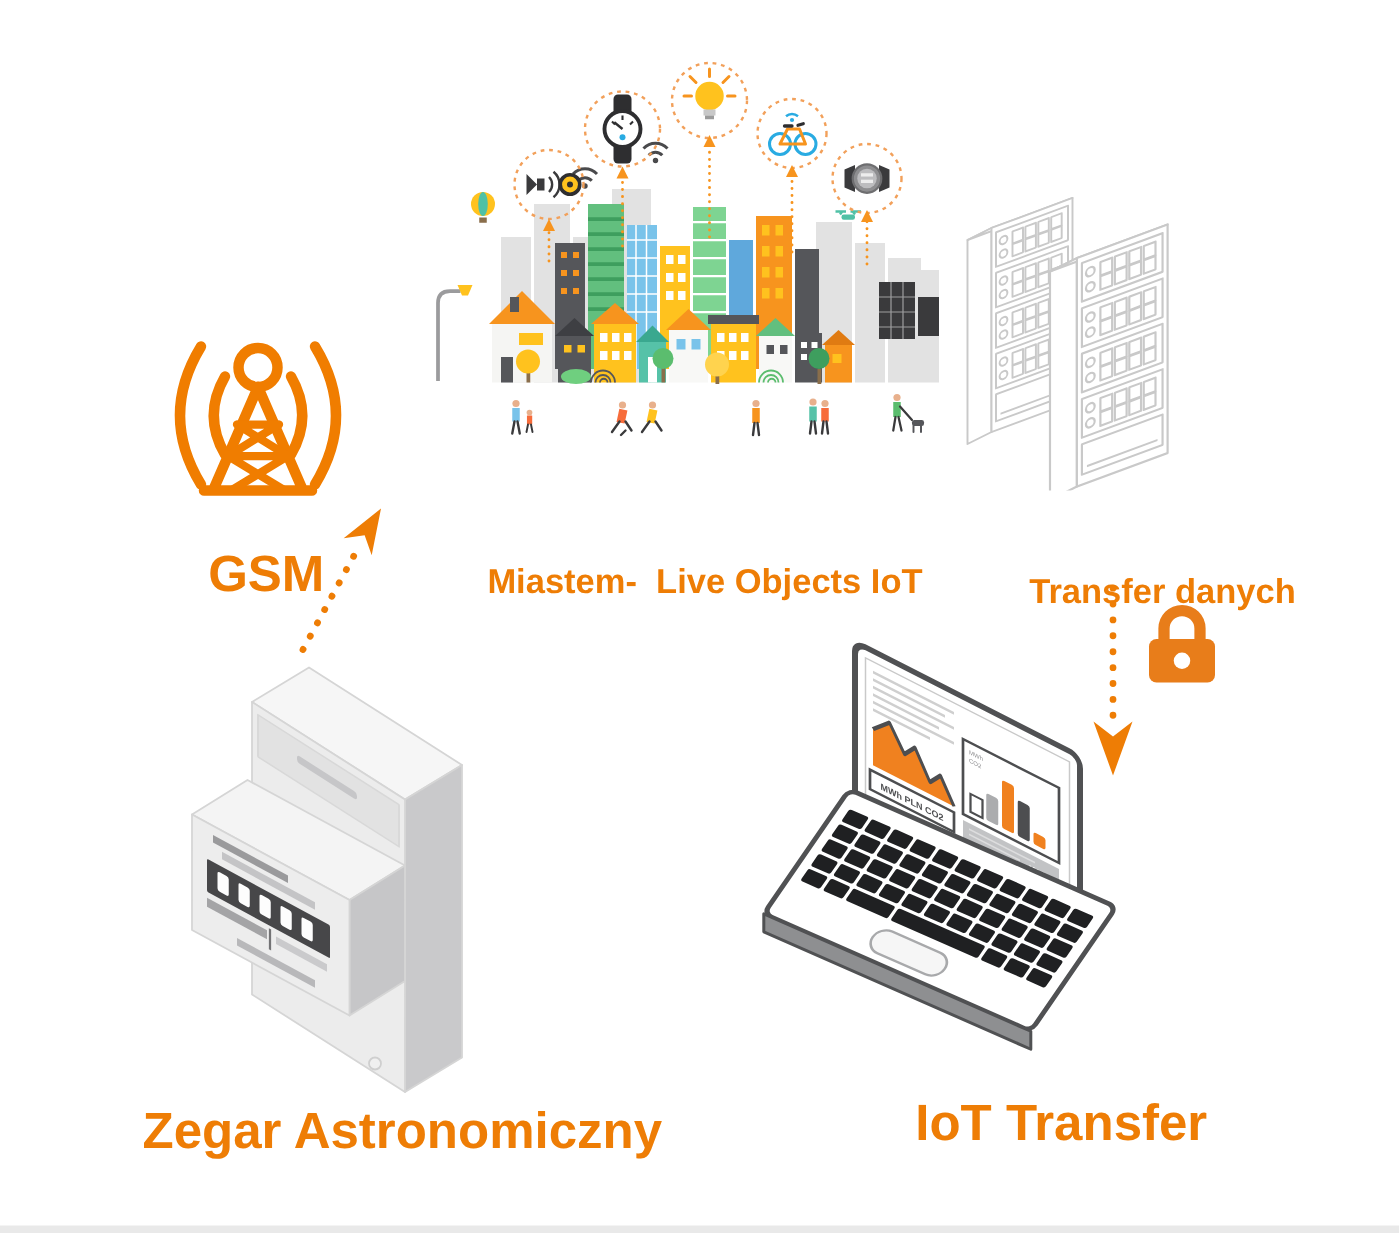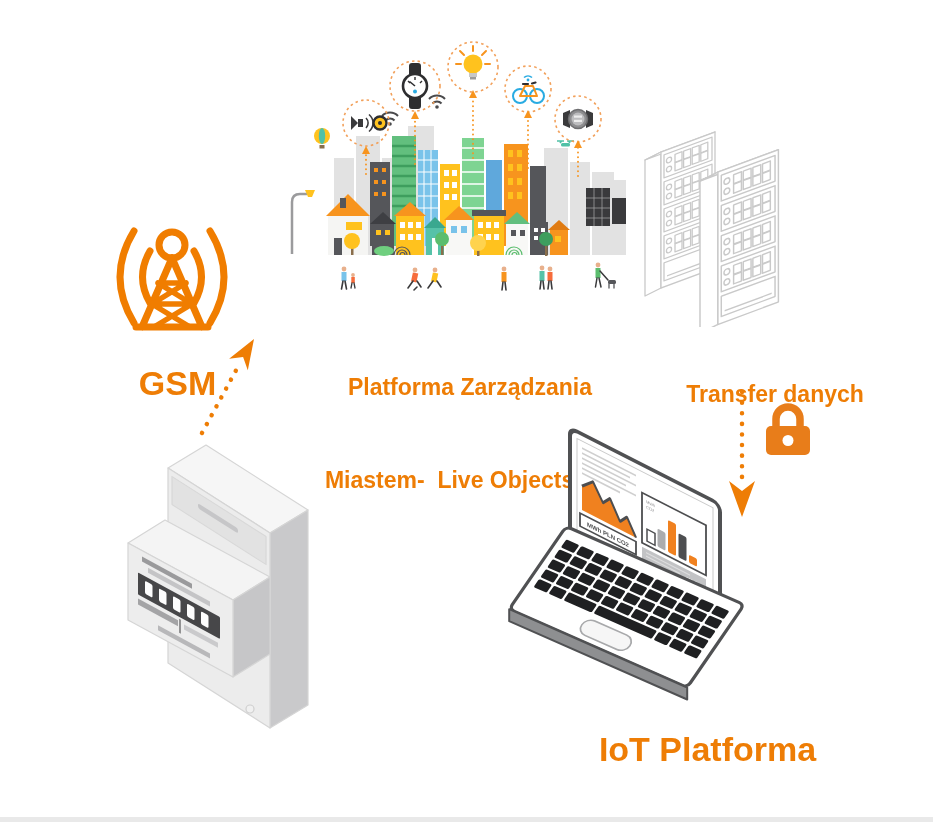--- a/index.html
+++ b/index.html
@@ -265,21 +265,20 @@
     </g>
     <g fill="#F7941E">
       <polygon points="84,106 80,114 88,114"></polygon>
         <polygon points="133,71 129,79 137,79"></polygon>
       <polygon points="191,50 187,58 195,58"></polygon>
         <polygon points="246,70 242,78 250,78"></polygon>
       <polygon points="296,100 292,108 300,108"></polygon>
     </g>
   </svg>
   <div class="diagram-label lbl-23" style="left:290px;top:310px;width:360px">
-    <div>Platforma Zarządzania</div>
     <div>Miastem-  Live Objects IoT</div>
   </div>
 
   <svg class="abs" style="left:642px;top:112px" width="155" height="215" viewBox="0 0 155 215">
     <g stroke="#C9C9C9" stroke-width="1.3" fill="#FFF" stroke-linejoin="round">
 
       <g transform="translate(3,6)">
         <polygon points="16,34 16,170 0,178 0,42"></polygon>
         <polygon points="16,34 70,14 54,22 0,42"></polygon>
         <g transform="translate(16,34) skewY(-20.3)">
@@ -515,21 +514,21 @@
           <rect x="31" y="45" width="28" height="9" rx="1.5"></rect>
           <rect x="61" y="45" width="58" height="9" rx="1.5"></rect>
           <rect x="121" y="45" width="13" height="9" rx="1.5"></rect>
           <rect x="136" y="45" width="13" height="9" rx="1.5"></rect>
           <rect x="151" y="45" width="13" height="9" rx="1.5"></rect>
       </g>
       <rect x="58" y="60" width="48" height="16" rx="8" fill="#F6F6F6" stroke="#A8A9AB" stroke-width="1.5"></rect>
     </g>
     <polygon points="57.2,191.2 235.2,269.5 235.2,281.5 57.2,203.2" fill="#8E8F91" stroke="#505153" stroke-width="2" stroke-linejoin="round"></polygon>
   </svg>
-  <div class="diagram-label lbl-26" style="left:595px;top:728px;width:225px">IoT Platforma</div>
+  <div class="diagram-label lbl-26" style="left:595px;top:728px;width:225px">IoT Transfer</div>
 
   <svg class="abs" style="left:110px;top:433px" width="200" height="300" viewBox="0 0 200 300">
     <g stroke="#D5D5D5" stroke-width="1.2" stroke-linejoin="round">
 
       <polygon points="58,35 160,100 198,77 96,12" fill="#F6F6F6"></polygon>
       <polygon points="160,100 198,77 198,272 160,295" fill="#C9C9CB"></polygon>
       <polygon points="58,35 160,100 160,295 58,230" fill="#ECECEC"></polygon>
       <g transform="translate(58,35) skewY(32.5)">
         <rect x="4" y="6" width="94" height="28" fill="#E2E2E2" stroke="#D8D8D8"></rect>
         <rect x="30" y="16" width="40" height="5" rx="2" fill="#C6C6C8" stroke="none"></rect>
@@ -550,15 +549,16 @@
             <rect x="59" y="28.5" width="7.5" height="13" rx="1.5"></rect>
           <rect x="73" y="28.5" width="7.5" height="13" rx="1.5"></rect>
         </g>
         <rect x="10" y="50" width="40" height="6" fill="#A4A4A6" stroke="none"></rect>
         <rect x="56" y="51" width="34" height="5" fill="#CACACC" stroke="none"></rect>
         <line x1="52" y1="48" x2="52" y2="62" stroke="#737375" stroke-width="1.5"></line>
         <rect x="30" y="66" width="52" height="5" fill="#B8B8BA" stroke="none"></rect>
       </g>
     </g>
   </svg>
+  <div class="diagram-label lbl-26" style="left:95px;top:733px;width:340px">Zegar Astronomiczny</div>
 
   <div class="bottom-bar"></div>
 </div>
 
 </body></html>

